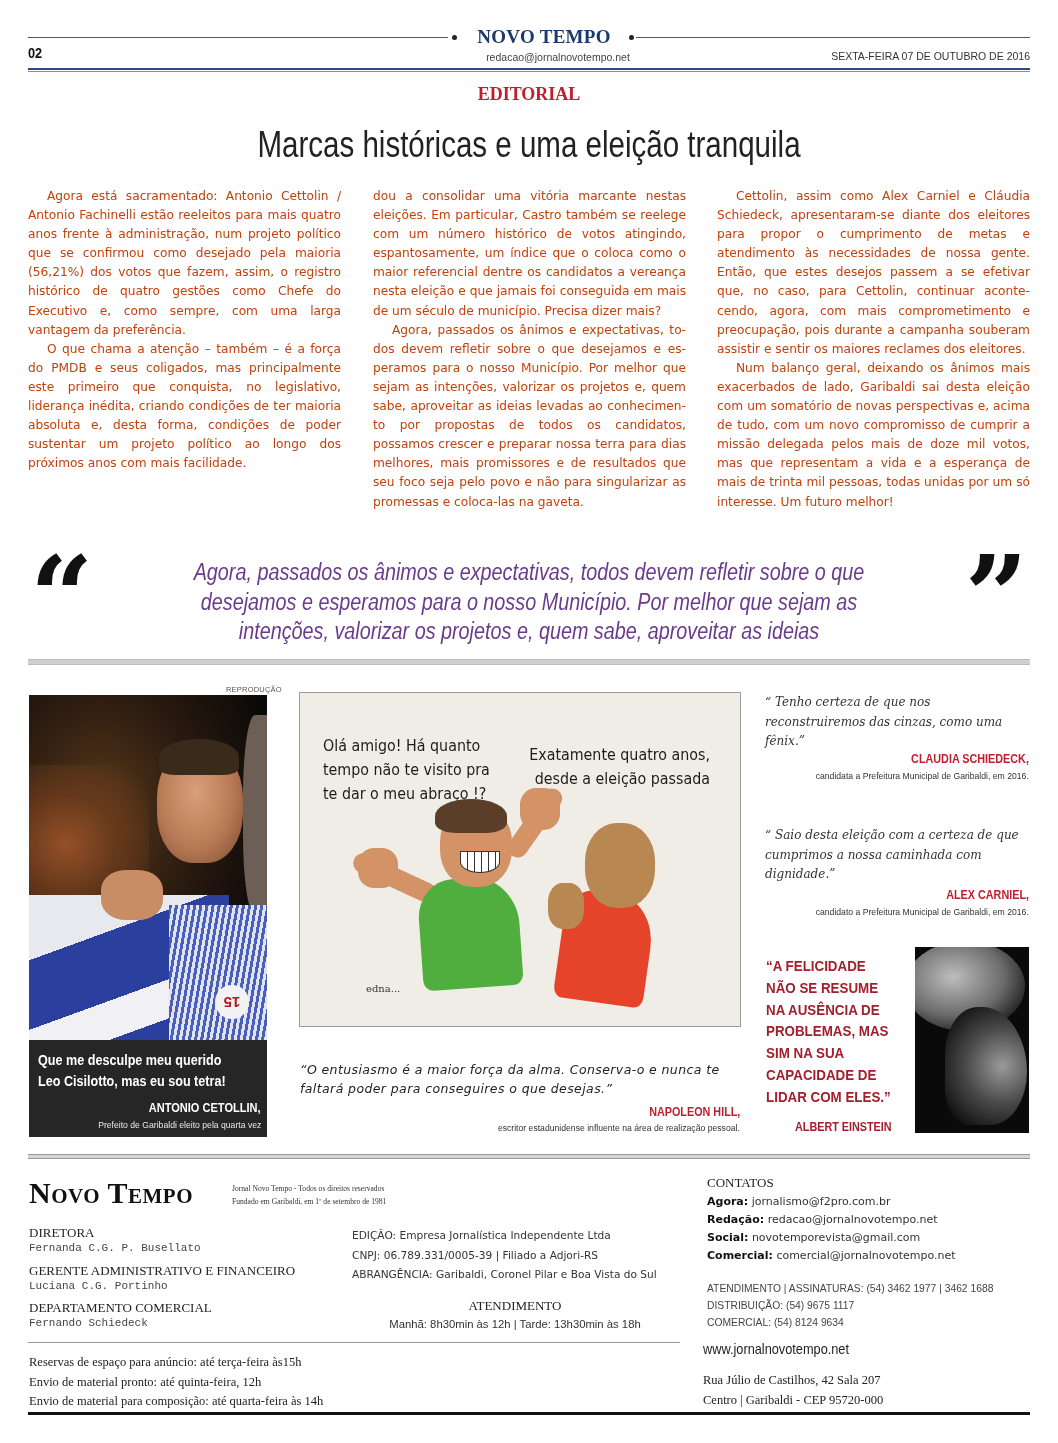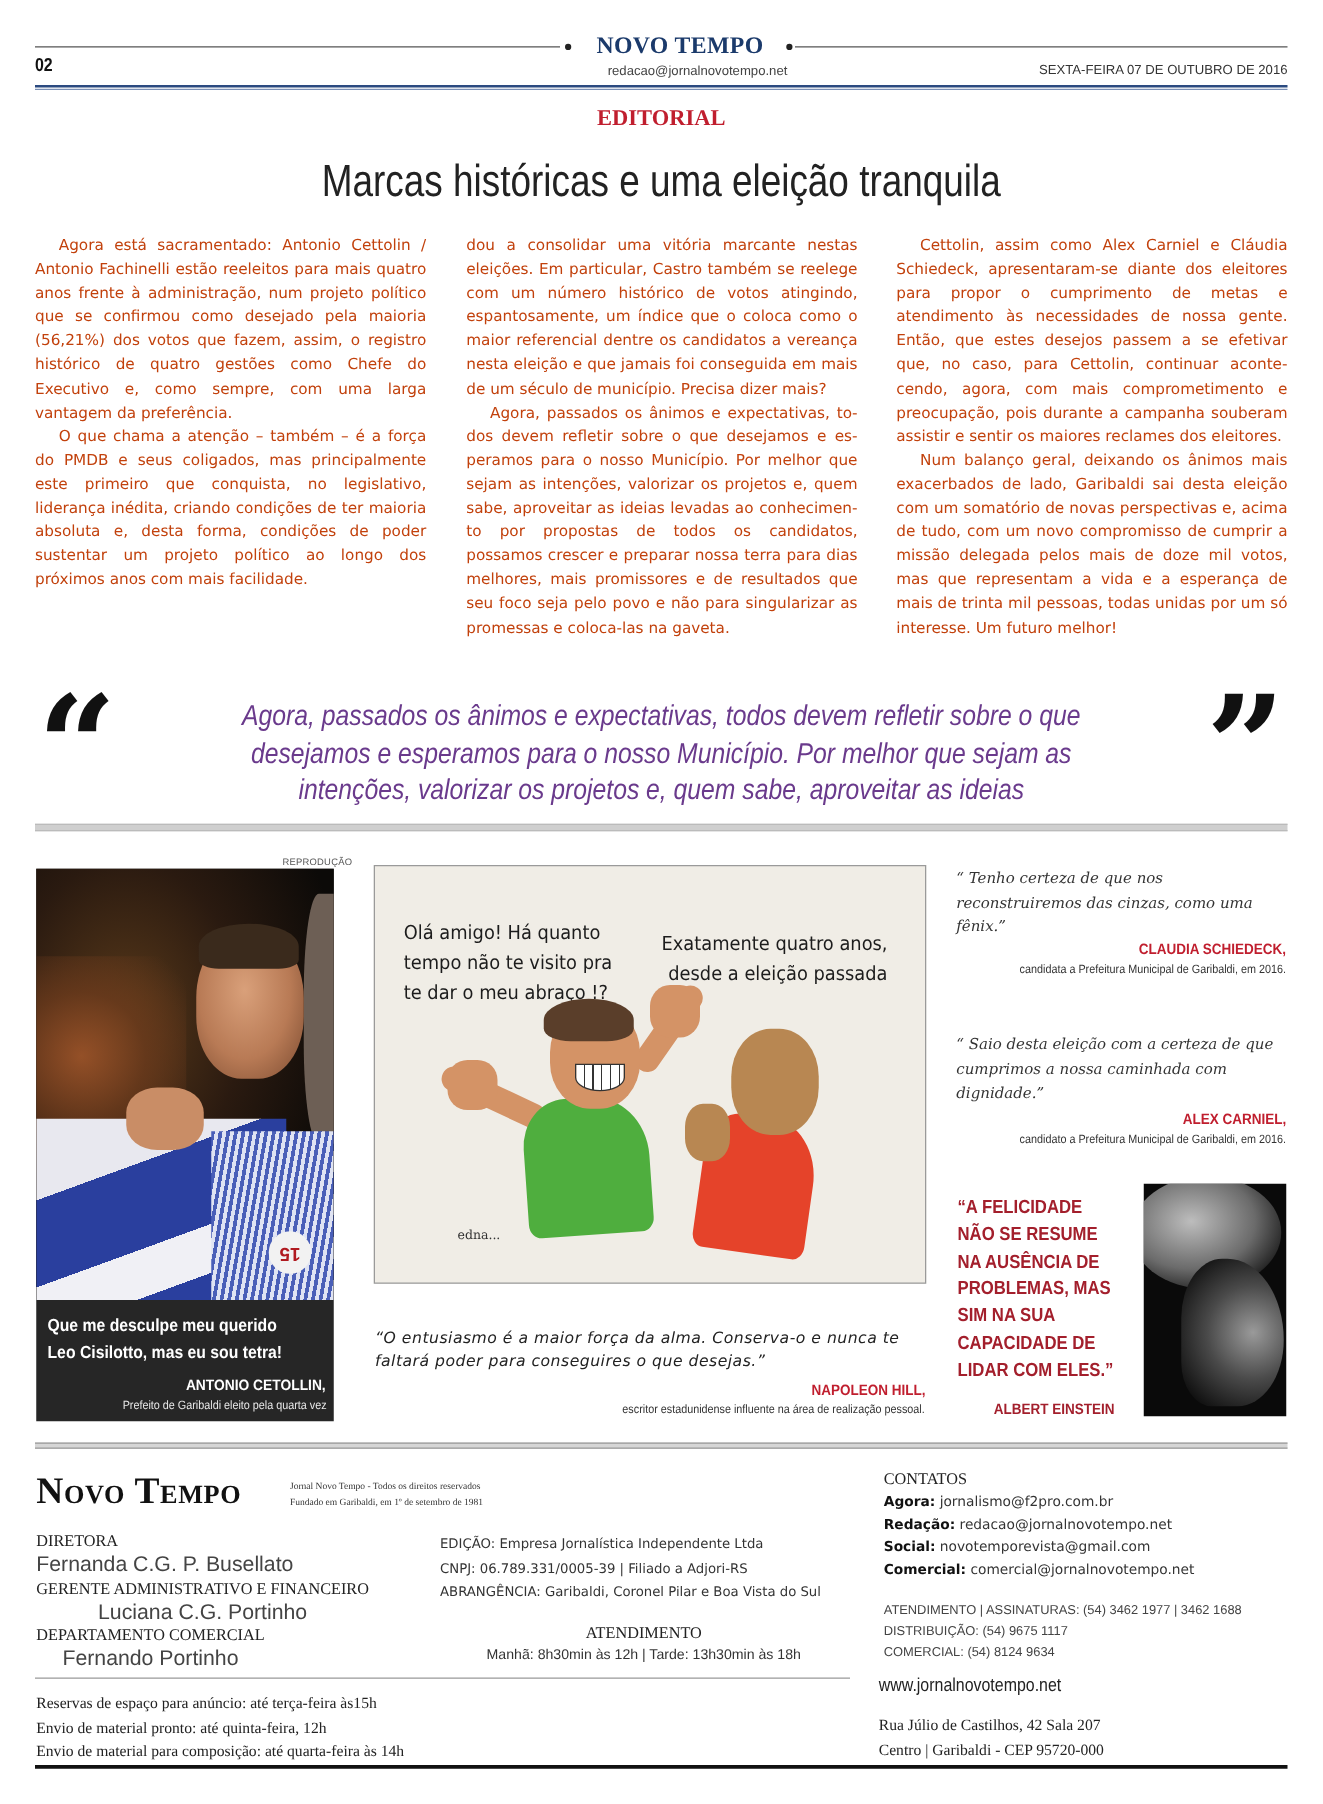--- a/index.html
+++ b/index.html
@@ -131,21 +131,21 @@
 
   
   .foot-rule-top { position: absolute; left: 28px; top: 1154px; width: 1002px; height: 5px;
     border-top: 1px solid #999; border-bottom: 1px solid #999; background: #d6d6d6; }
   .foot-logo { position: absolute; left: 29px; top: 1176px; font-family: "Liberation Serif", serif; font-weight: bold;
     font-size: 30px; color: #111; font-variant: small-caps; letter-spacing: 0.5px; }
   .foot-tag { position: absolute; left: 232px; top: 1183px; font-family: "Liberation Serif", serif; font-size: 7.6px;
     line-height: 12.5px; color: #333; }
   .staff { position: absolute; left: 29px; font-family: "Liberation Serif", serif; }
   .staff-title { font-size: 13px; color: #222; }
-  .staff-name { font-family: Liberation Sans, sans-serif; font-size: 17px; color: #444; margin-top: 1px; text-align: center; }
+  .staff-name { font-family: Liberation Mono, monospace; font-size: 11px; color: #444; margin-top: 1px; }
   .pub-info { position: absolute; left: 352px; top: 1226px; font-family: "DejaVu Sans", sans-serif; font-size: 10.6px;
     line-height: 19.5px; color: #333; }
   .atend-title { position: absolute; left: 352px; width: 326px; top: 1298px; text-align: center;
     font-family: "Liberation Serif", serif; font-size: 13px; color: #222; }
   .atend-hours { position: absolute; left: 352px; width: 326px; top: 1318px; text-align: center;
     font-family: "Liberation Sans", sans-serif; font-size: 11.3px; color: #333; }
   .foot-mid-rule { position: absolute; left: 28px; top: 1342px; width: 652px; height: 1px; background: #999; }
   .deadlines { position: absolute; left: 29px; top: 1353px; font-family: "Liberation Serif", serif; font-size: 12.5px;
     line-height: 19.5px; color: #222; }
 
@@ -263,21 +263,21 @@
 <div class="staff" style="top:1225px">
   <div class="staff-title">DIRETORA</div>
   <div class="staff-name">Fernanda C.G. P. Busellato</div>
 </div>
 <div class="staff" style="top:1263px">
   <div class="staff-title">GERENTE ADMINISTRATIVO E FINANCEIRO</div>
   <div class="staff-name">Luciana C.G. Portinho</div>
 </div>
 <div class="staff" style="top:1300px">
   <div class="staff-title">DEPARTAMENTO COMERCIAL</div>
-  <div class="staff-name">Fernando Portinho</div>
+  <div class="staff-name">Fernando Schiedeck</div>
 </div>
 
 <div class="pub-info">
   <div>EDIÇÃO: Empresa Jornalística Independente Ltda</div>
   <div>CNPJ: 06.789.331/0005-39 | Filiado a Adjori-RS</div>
   <div>ABRANGÊNCIA: Garibaldi, Coronel Pilar e Boa Vista do Sul</div>
 </div>
 <div class="atend-title">ATENDIMENTO</div>
 <div class="atend-hours">Manhã: 8h30min às 12h | Tarde: 13h30min às 18h</div>
 

